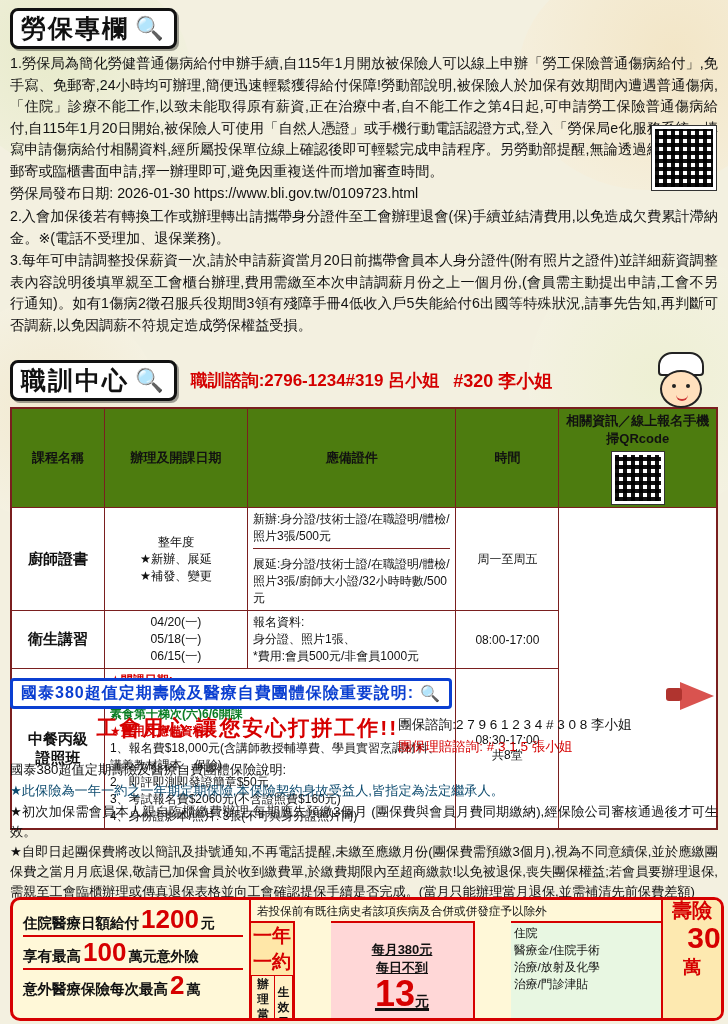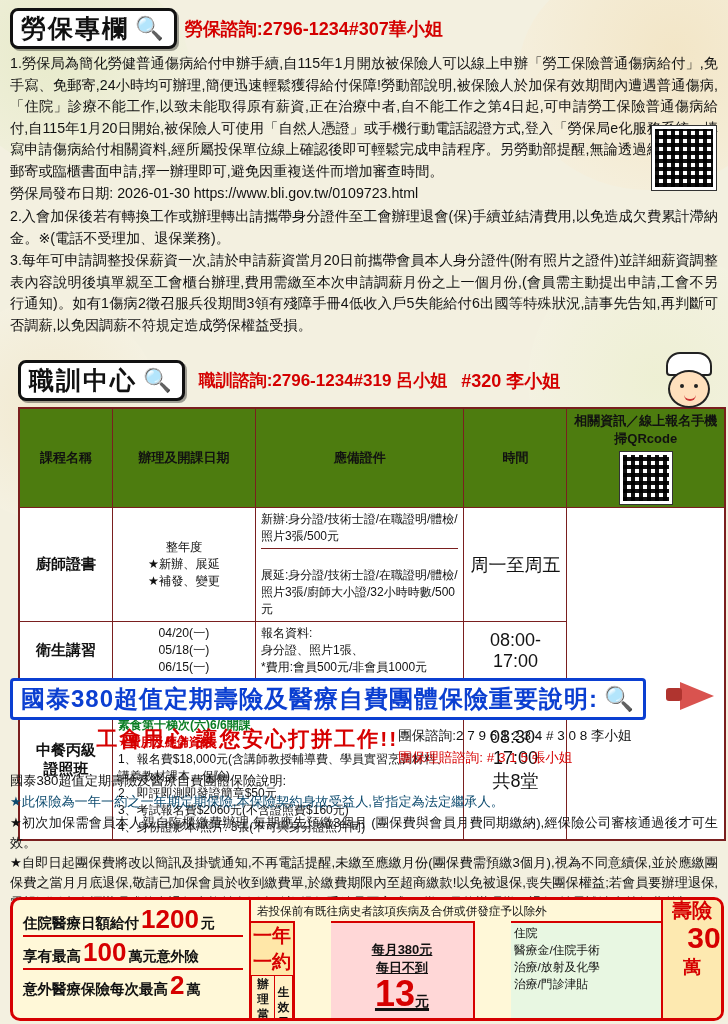--- a/index.html
+++ b/index.html
@@ -41,49 +41,49 @@
   .qr{
     position:absolute;right:2px;top:118px;width:58px;height:58px;
     background:
       repeating-linear-gradient(0deg,#111 0 4px,#fff 4px 8px),
       repeating-linear-gradient(90deg,#111 0 4px,#fff 4px 8px);
     background-blend-mode:multiply;
     border:3px solid #fff;outline:1px solid #333;
   }
 
   
-  #training-section{position:absolute;left:18px;top:360px;width:708px;}
+  #training-section{position:absolute;left:10px;top:360px;width:708px;}
   #training-head{display:flex;align-items:center;gap:14px;}
   #training-sub{color:#d40000;font-weight:bold;font-size:17px;}
   .chef{position:absolute;right:6px;top:-8px;width:64px;height:62px;}
   .chef .hat{position:absolute;left:10px;top:0;width:42px;height:20px;background:#fff;border:2px solid #222;border-radius:14px 14px 4px 4px;}
   .chef .face{position:absolute;left:12px;top:18px;width:38px;height:34px;background:#ffe0bd;border:2px solid #222;border-radius:50%;}
   .chef .eye{position:absolute;width:4px;height:4px;background:#222;border-radius:50%;top:12px;}
   .chef .eye.l{left:10px;} .chef .eye.r{left:24px;}
   .chef .mouth{position:absolute;left:14px;top:22px;width:12px;height:5px;border-bottom:2px solid #c33;border-radius:0 0 8px 8px;}
 
   table.course{
     margin-top:6px;width:100%;border-collapse:collapse;
     background:#fff;border:2px solid #7a1f1f;font-size:12.3px;
   }
   table.course th,table.course td{border:1px solid #7a1f1f;padding:3px 5px;vertical-align:middle;}
   table.course th{background:#4d7c0f;font-weight:bold;font-size:13px;text-align:center;color:#111;}
   td.cname{text-align:center;font-weight:bold;font-size:15px;width:82px;color:#111;}
   td.dates{width:132px;font-size:12.2px;text-align:center;}
   td.docs{font-size:12px;}
-  td.time{width:92px;text-align:center;font-size:18px;}
+  td.time{width:92px;text-align:center;font-size:12px;}
   .green{color:#0a7d23;}
   .star{color:#d60000;}
 
   
   #ins-section{position:absolute;left:10px;top:678px;width:708px;}
   #ins-title-bar{
     border:3px solid #0b3fd1;background:#fff;border-radius:4px;
     padding:2px 8px;display:inline-flex;align-items:center;gap:6px;
-    font-size:24px;font-weight:bold;color:#0b3fd1;letter-spacing:1px;
+    font-size:16px;font-weight:bold;color:#0b3fd1;letter-spacing:1px;
   }
   #ins-title-bar .mag{color:#0b3fd1;}
   .megaphone{position:absolute;right:4px;top:-4px;width:58px;height:50px;}
   .megaphone .cone{position:absolute;right:0;top:8px;width:0;height:0;border-top:14px solid transparent;border-bottom:14px solid transparent;border-left:34px solid #d9534f;}
   .megaphone .body{position:absolute;right:32px;top:14px;width:16px;height:13px;background:#b0342f;border-radius:3px;}
   #ins-slogan{margin-top:5px;display:flex;align-items:flex-start;justify-content:center;}
   #ins-slogan .left{color:#d60000;font-weight:bold;font-size:21px;letter-spacing:2px;}
   #ins-slogan .right{font-size:13.5px;line-height:1.6;color:#111;text-align:left;}
   #ins-slogan .right .red{color:#d60000;}
   #ins-body{margin-top:3px;font-size:13.2px;line-height:1.5;text-align:justify;}
@@ -129,21 +129,20 @@
   <div class="bg-leaf bg2"></div>
   <div class="bg-leaf bg3"></div>
   <div class="bg-leaf bg4"></div>
 
   <section id="labor-section">
     <div class="sec-head">
       <span class="pill">
         <span>勞保專欄</span>
         <span class="mag">🔍</span>
       </span>
-      <span class="sec-sub">勞保諮詢:2796-1234#307華小姐</span>
     </div>
 
     <div id="labor-body">
       <p>1.勞保局為簡化勞健普通傷病給付申辦手續,自115年1月開放被保險人可以線上申辦「勞工保險普通傷病給付」,免手寫、免郵寄,24小時均可辦理,簡便迅速輕鬆獲得給付保障!勞動部說明,被保險人於加保有效期間內遭遇普通傷病,「住院」診療不能工作,以致未能取得原有薪資,正在治療中者,自不能工作之第4日起,可申請勞工保險普通傷病給付,自115年1月20日開始,被保險人可使用「自然人憑證」或手機行動電話認證方式,登入「勞保局e化服務系統」填寫申請傷病給付相關資料,經所屬投保單位線上確認後即可輕鬆完成申請程序。另勞動部提醒,無論透過線上申辦、郵寄或臨櫃書面申請,擇一辦理即可,避免因重複送件而增加審查時間。</p>
       <p>勞保局發布日期: 2026-01-30 https://www.bli.gov.tw/0109723.html</p>
       <p> 2.入會加保後若有轉換工作或辦理轉出請攜帶身分證件至工會辦理退會(保)手續並結清費用,以免造成欠費累計滯納金。※(電話不受理加、退保業務)。</p>
       <p> 3.每年可申請調整投保薪資一次,請於申請薪資當月20日前攜帶會員本人身分證件(附有照片之證件)並詳細薪資調整表內容說明後填單親至工會櫃台辦理,費用需繳至本次申請調薪月份之上一個月份,(會員需主動提出申請,工會不另行通知)。如有1傷病2徵召服兵役期間3領有殘障手冊4低收入戶5失能給付6出國等特殊狀況,請事先告知,再判斷可否調薪,以免因調薪不符規定造成勞保權益受損。</p>
     </div>
     <div class="qr"></div>
   </section>
@@ -179,21 +178,21 @@
           </th>
         </tr>
       </thead>
       <tbody>
         <tr>
           <td class="cname" style="white-space:pre-line">廚師證書</td>
           <td class="dates" style="white-space:pre-line">整年度
 ★新辦、展延
 ★補發、變更</td>
           <td class="docs">
-            <div style="white-space:pre-line;border-bottom:1px solid #7a1f1f;padding-bottom:3px;margin-bottom:18px;">新辦:身分證/技術士證/在職證明/體檢/
+            <div style="white-space:pre-line;border-bottom:1px solid #7a1f1f;padding-bottom:3px;margin-bottom:7px;">新辦:身分證/技術士證/在職證明/體檢/
 照片3張/500元</div>
             <div style="white-space:pre-line">展延:身分證/技術士證/在職證明/體檢/
 照片3張/廚師大小證/32小時時數/500元</div>
           </td>
           <td class="time">周一至周五</td>
         </tr>
         <tr>
           <td class="cname" style="white-space:pre-line">衛生講習</td>
           <td class="dates redline" style="white-space:pre-line">04/20(一)
 05/18(一)

